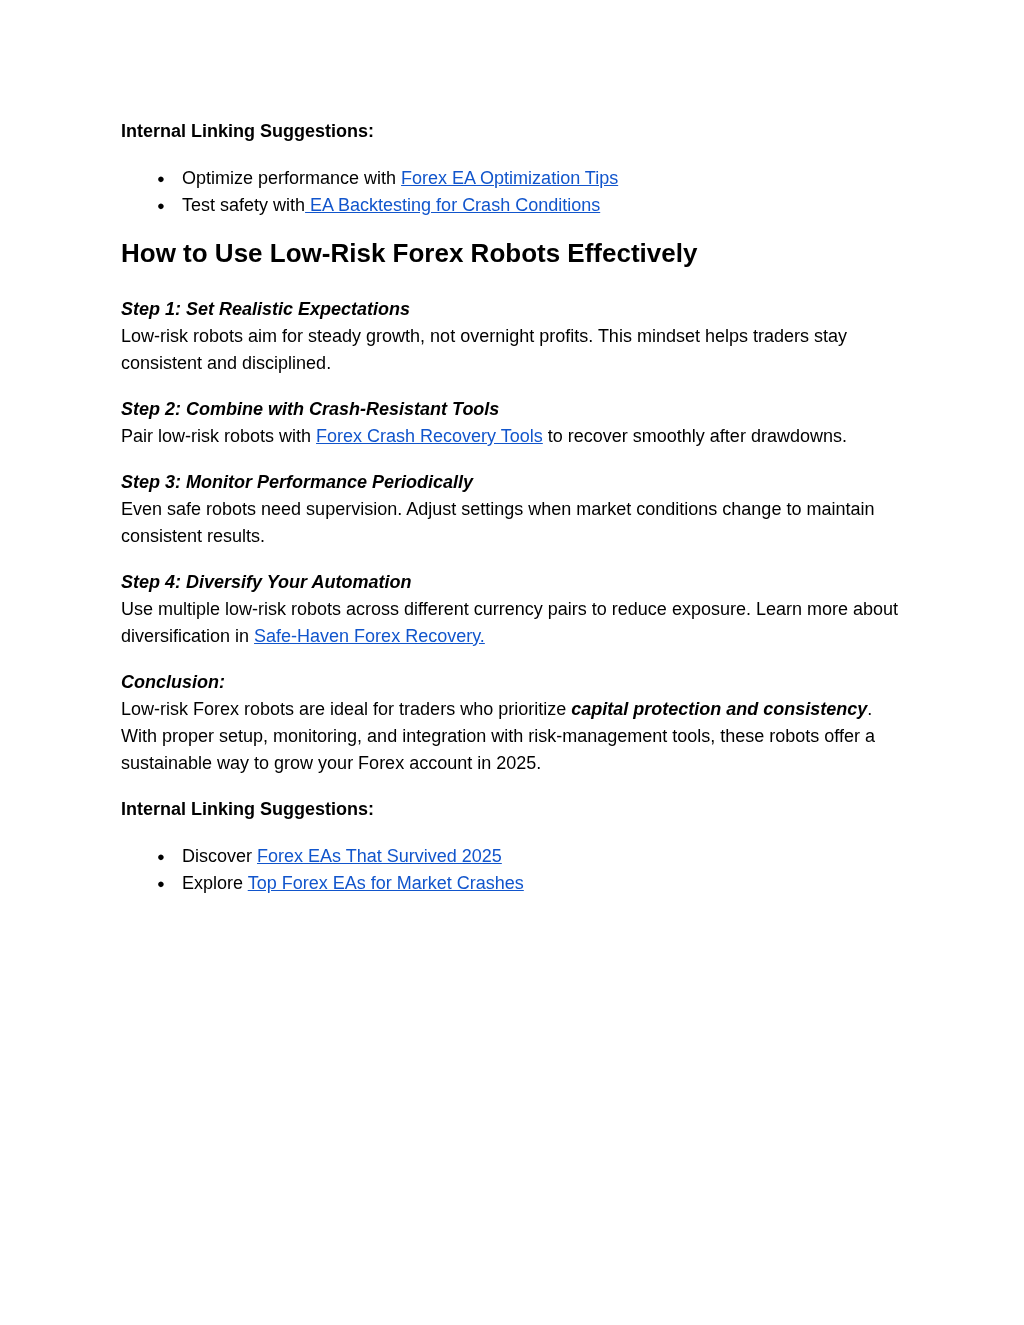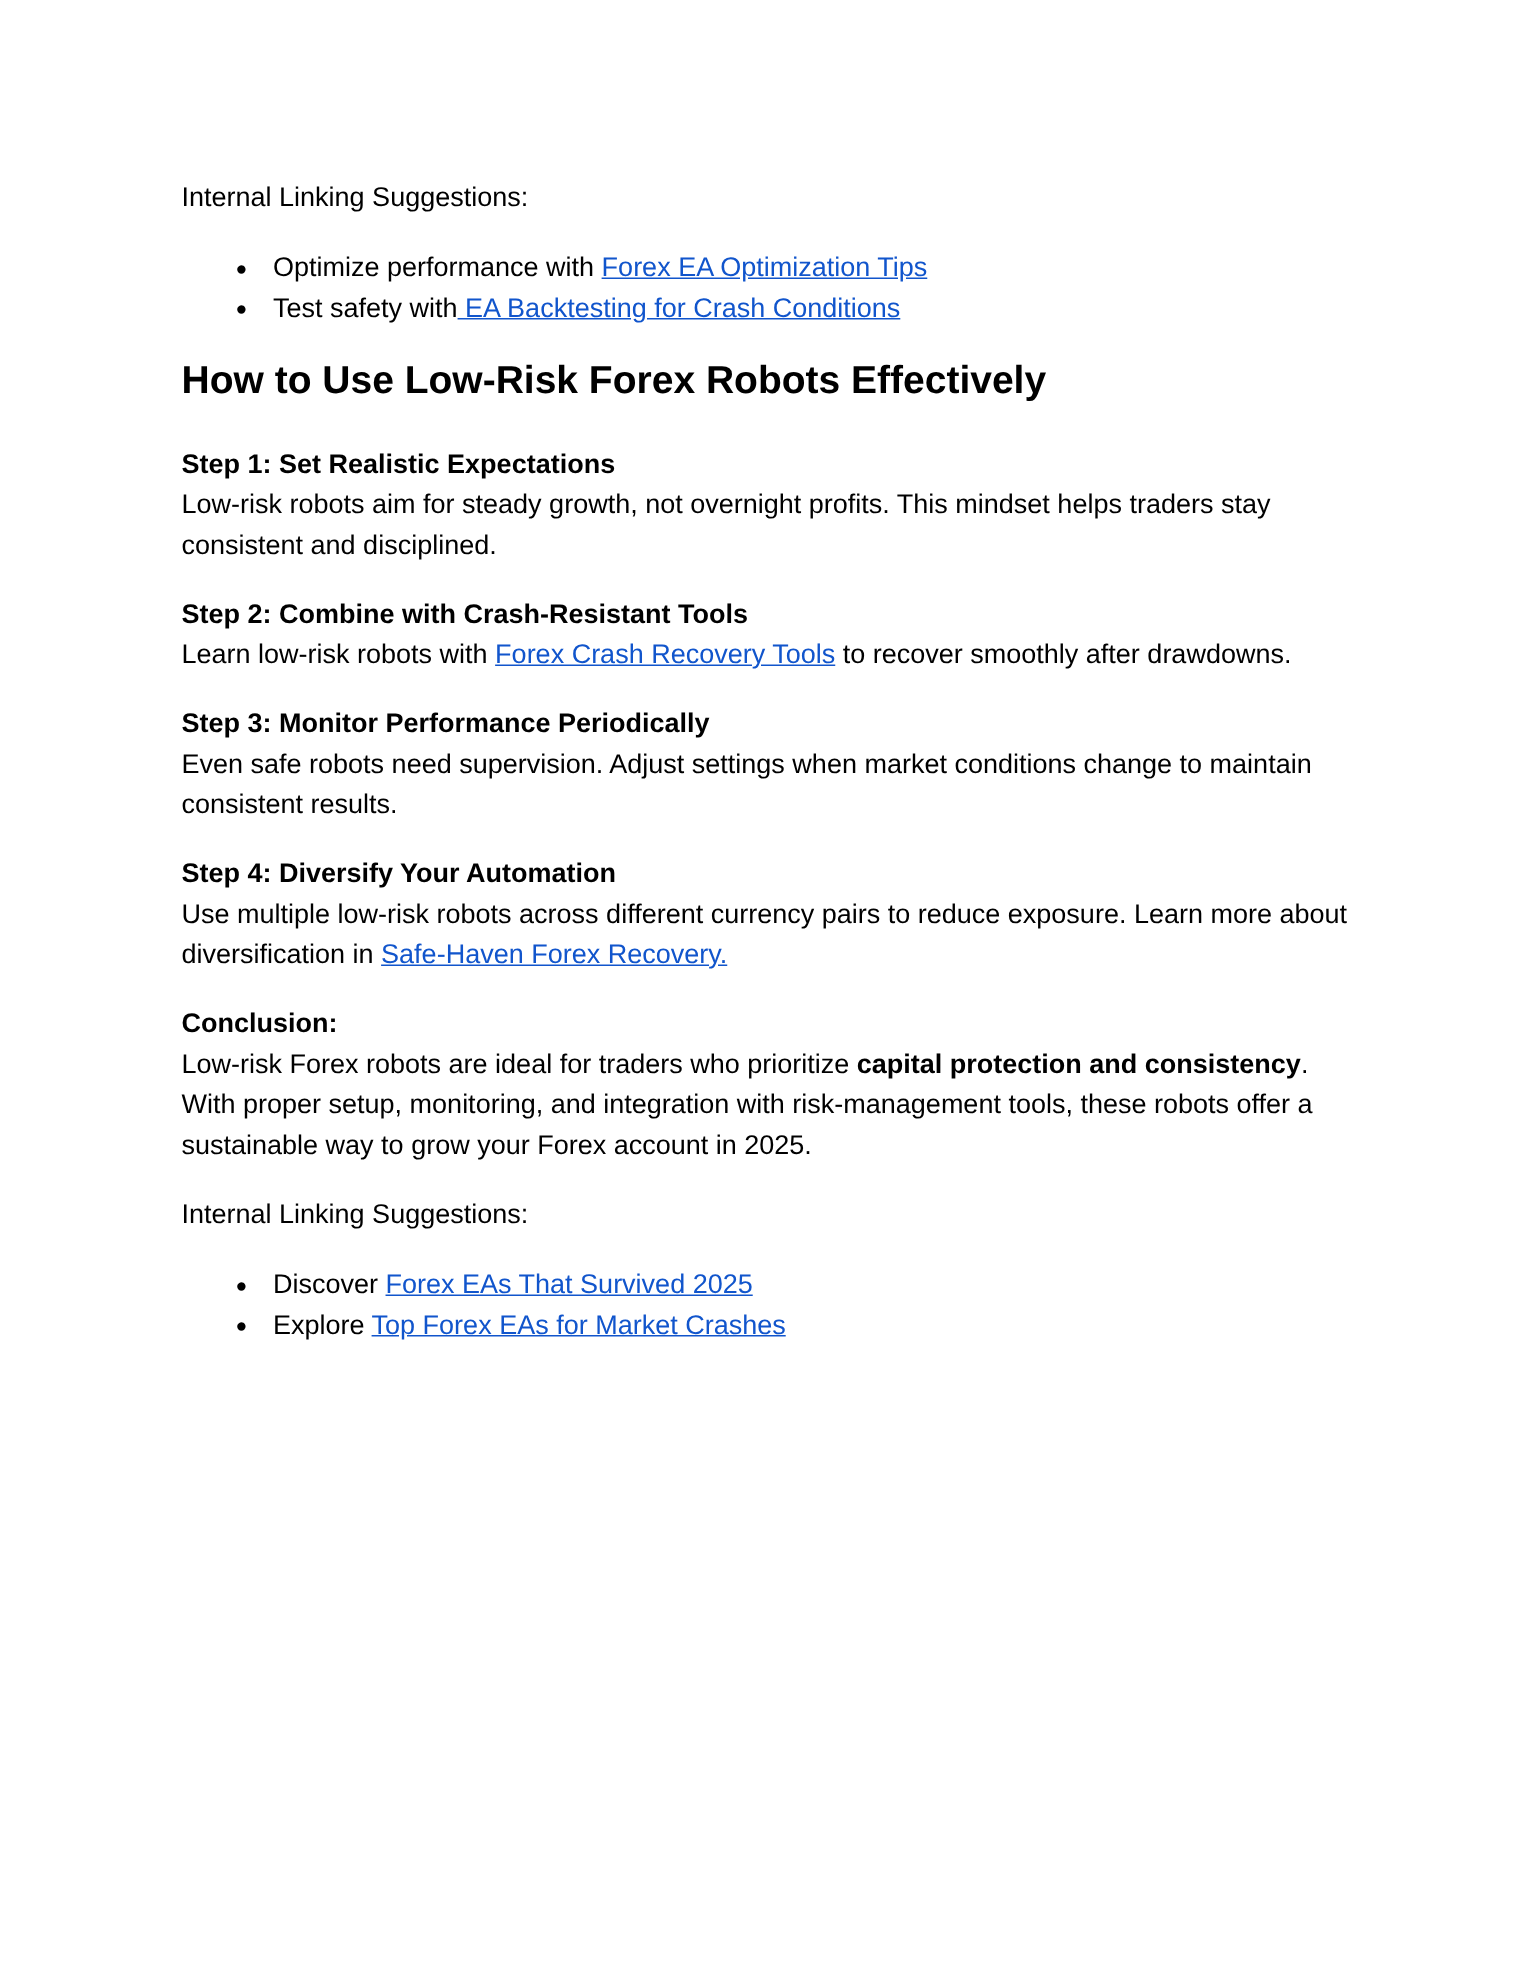--- a/index.html
+++ b/index.html
@@ -19,21 +19,21 @@
   }
   p.para {
     margin: 0 0 19px 0;
     font-size: 18px;
     line-height: 27px;
   }
   p.list-heading {
     margin: 0 0 20px 0;
     font-size: 18px;
     line-height: 27px;
-    font-weight: normal;
+    font-weight: bold;
   }
   h1.doc-title {
     font-size: 26px;
     line-height: 33px;
     font-weight: bold;
     margin: 6px 0 26px 0;
   }
   ul.bullets {
     list-style: none;
     margin: 0 0 18px 0;
@@ -45,21 +45,21 @@
     font-size: 18px;
     line-height: 27px;
   }
   .bullet-dot {
     position: absolute;
     left: 36px;
     top: 0;
     font-size: 13px;
     line-height: 27px;
   }
-  .b { font-weight: bold; }
+  .b { font-weight: bold; font-style: italic; }
   a.doclink {
     color: var(--link-color, #1155cc);
     font-weight: normal;
     text-decoration: underline;
     cursor: pointer;
   }
 </style>
 </head>
 <body style="color: rgb(0, 0, 0); background: rgb(255, 255, 255);">
 
@@ -69,21 +69,21 @@
 
   <ul class="bullets">
     <li><span class="bullet-dot">●</span><span>Optimize performance with </span><a class="doclink">Forex EA Optimization Tips</a></li>
     <li><span class="bullet-dot">●</span><span>Test safety with</span><a class="doclink"> EA Backtesting for Crash Conditions</a></li>
   </ul>
 
   <h1 class="doc-title">How to Use Low-Risk Forex Robots Effectively</h1>
 
   <p class="para"><span class="b">Step 1: Set Realistic Expectations</span><br><span>Low-risk robots aim for steady growth, not overnight profits. This mindset helps traders stay consistent and disciplined.</span></p>
 
-  <p class="para"><span class="b">Step 2: Combine with Crash-Resistant Tools</span><br><span>Learn low-risk robots with </span><a class="doclink">Forex Crash Recovery Tools</a><span> to recover smoothly after drawdowns.</span></p>
+  <p class="para"><span class="b">Step 2: Combine with Crash-Resistant Tools</span><br><span>Pair low-risk robots with </span><a class="doclink">Forex Crash Recovery Tools</a><span> to recover smoothly after drawdowns.</span></p>
 
   <p class="para"><span class="b">Step 3: Monitor Performance Periodically</span><br><span>Even safe robots need supervision. Adjust settings when market conditions change to maintain consistent results.</span></p>
 
   <p class="para"><span class="b">Step 4: Diversify Your Automation</span><br><span>Use multiple low-risk robots across different currency pairs to reduce exposure. Learn more about diversification in </span><a class="doclink">Safe-Haven Forex Recovery.</a></p>
 
   <p class="para"><span class="b">Conclusion:</span><br><span>Low-risk Forex robots are ideal for traders who prioritize </span><span class="b">capital protection and consistency</span><span>. With proper setup, monitoring, and integration with risk-management tools, these robots offer a sustainable way to grow your Forex account in 2025.</span></p>
 
   <p class="list-heading">Internal Linking Suggestions:</p>
 
   <ul class="bullets">

